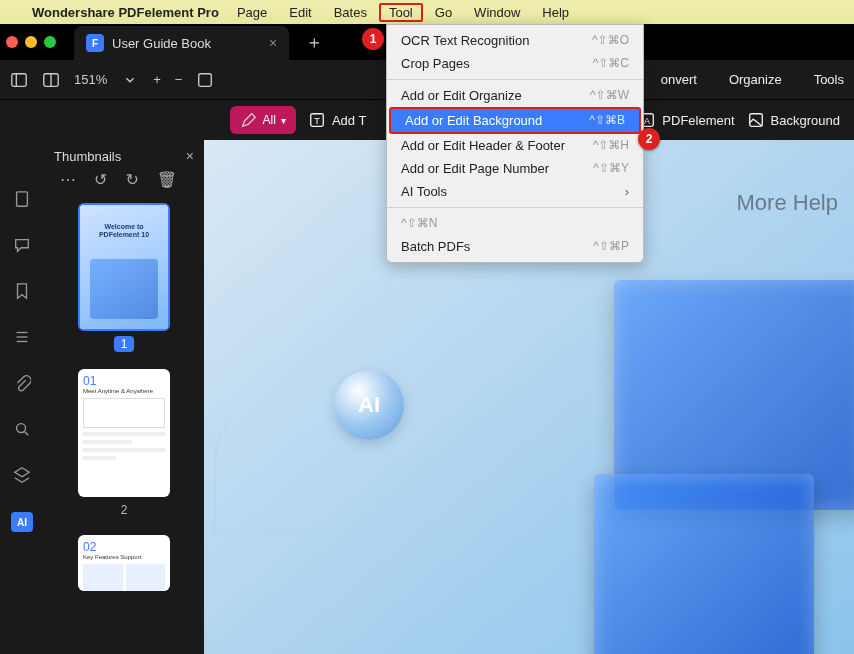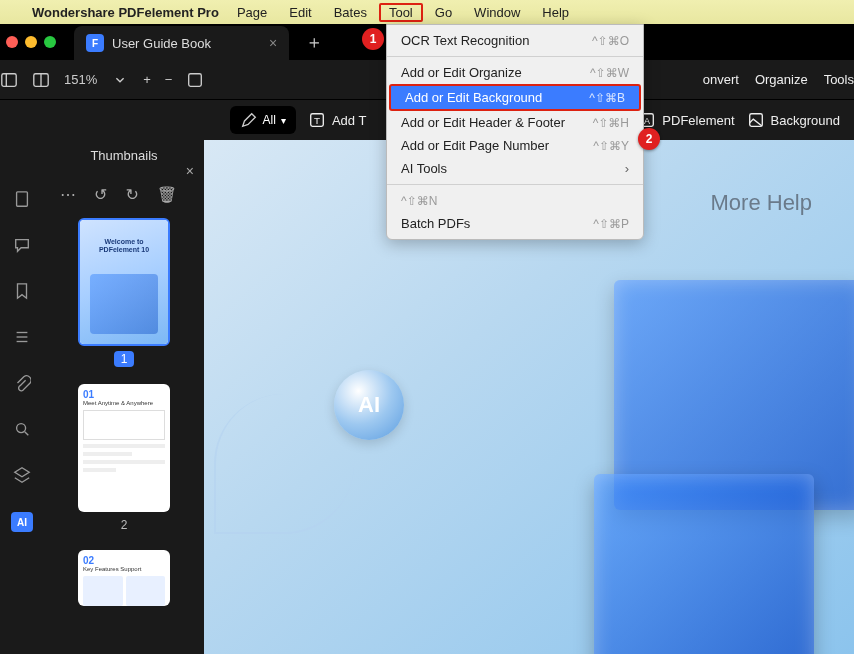--- a/index.html
+++ b/index.html
@@ -18,66 +18,66 @@
   .traffic { display: flex; gap: 7px; margin-right: 10px; }
   .traffic span { width: 12px; height: 12px; border-radius: 50%; display: block; }
   .traffic .red { background: #ff5f57; }
   .traffic .yellow { background: #febc2e; }
   .traffic .green { background: #28c840; }
   .tab { background: #1a1a1a; border-radius: 8px 8px 0 0; height: 34px; display: flex; align-items: center; padding: 0 12px; gap: 8px; color: #ddd; font-size: 13px; margin-top: 2px; }
   .tab .icon { width: 18px; height: 18px; background: #3b7cff; border-radius: 4px; display: flex; align-items: center; justify-content: center; color: #fff; font-size: 10px; font-weight: bold; }
   .tab .close { margin-left: 50px; color: #888; font-size: 14px; }
   .newtab { color: #ccc; font-size: 18px; margin-left: 8px; }
 
-  .topbar { height: 40px; background: #1a1a1a; display: flex; align-items: center; padding: 0 0; font-size: 13px; color: #ccc; border-bottom: 1px solid #000; }
+  .topbar { height: 40px; background: #1a1a1a; display: flex; align-items: center; padding: 0 10px; font-size: 13px; color: #ccc; border-bottom: 1px solid #000; }
   .topbar .left { display: flex; align-items: center; gap: 14px; }
-  .topbar .right { margin-left: auto; display: flex; align-items: center; gap: 16px; }
+  .topbar .right { margin-left: auto; display: flex; align-items: center; gap: 32px; }
   .topbar .right .item { display: flex; align-items: center; gap: 5px; color: #eee; font-size: 13px; }
   .ico { width: 18px; height: 18px; display: flex; align-items: center; justify-content: center; }
   .ico svg { width: 18px; height: 18px; stroke: #ccc; fill: none; stroke-width: 1.5; }
 
   .subbar { height: 40px; background: #1a1a1a; display: flex; align-items: center; padding: 0 14px; font-size: 13px; color: #eee; gap: 12px; }
   .subbar .spacer { flex: 1; }
-  .pill { background: #000000; border-radius: 6px; padding: 5px 10px; display: flex; align-items: center; gap: 5px; color: #fff; font-size: 12px; }
+  .pill { background: #be185d; border-radius: 6px; padding: 5px 10px; display: flex; align-items: center; gap: 5px; color: #fff; font-size: 12px; }
   .subbar .tool { display: flex; align-items: center; gap: 6px; }
   .subbar .tool .ico svg { stroke: #eee; }
 
   
   .content { position: absolute; top: 76px; left: 0; right: 0; bottom: 0; display: flex; }
   .sidebar { width: 44px; background: #1a1a1a; display: flex; flex-direction: column; align-items: center; padding-top: 50px; gap: 28px; }
   .sidebar .ico svg { stroke: #999; }
   .sidebar .ai-badge { width: 22px; height: 20px; background: #3b7cff; border-radius: 4px; color: #fff; font-size: 10px; font-weight: bold; display: flex; align-items: center; justify-content: center; }
 
   .thumbs { width: 160px; background: #1a1a1a; padding: 8px 10px; overflow-y: auto; }
-  .thumbs-head { display: flex; align-items: center; color: #ddd; font-size: 13px; margin-bottom: 6px; flex-direction: column; }
+  .thumbs-head { display: flex; align-items: center; color: #ddd; font-size: 13px; margin-bottom: 6px; }
   .thumbs-head .close { margin-left: auto; color: #aaa; font-size: 14px; }
   .thumbs-tools { display: flex; gap: 18px; color: #aaa; font-size: 16px; margin-bottom: 14px; padding-left: 6px; }
   .thumb { width: 92px; height: 128px; background: #fff; border-radius: 6px; margin: 0 auto 6px; font-size: 6px; padding: 5px; position: relative; overflow: hidden; }
   .thumb.active { border: 2px solid #3b7cff; }
   .thumb-num { text-align: center; color: #bbb; font-size: 12px; margin-bottom: 18px; }
   .thumb-num.active { color: #fff; }
   .thumb-num.active span { background: #3b7cff; border-radius: 4px; padding: 1px 7px; }
   .thumb1-bg { position: absolute; inset: 0; background: linear-gradient(160deg, #cfe3ff 0%, #a8cfff 50%, #7db8f5 100%); }
   .thumb1-txt { position: absolute; top: 18px; left: 0; right: 0; text-align: center; color: #1a3a7a; font-size: 7px; font-weight: bold; line-height: 1.2; }
   .thumb1-cube { position: absolute; bottom: 10px; left: 10px; right: 10px; height: 60px; background: linear-gradient(135deg, rgba(80,150,255,0.6), rgba(30,90,200,0.5)); border-radius: 4px; }
-  .thumb2-title { color: #3b7cff; font-weight: bold; font-size: 10px; }
+  .thumb2-title { color: #3b7cff; font-weight: normal; font-size: 12px; }
   .thumb2-sub { color: #333; font-size: 6px; margin-bottom: 4px; }
   .thumb2-box { border: 0.5px solid #ddd; height: 30px; margin: 4px 0; }
   .thumb2-row { height: 4px; background: #eee; margin: 4px 0; }
 
   .main { flex: 1; position: relative; background: linear-gradient(140deg, #d8e8f5 0%, #b8d8f0 40%, #8cc4ed 100%); overflow: hidden; }
-  .main .more-help { position: absolute; top: 50px; right: 42px; font-size: 22px; color: #6a7a8a; }
+  .main .more-help { position: absolute; top: 50px; right: 16px; font-size: 22px; color: #6a7a8a; }
   .ai-circle { position: absolute; left: 130px; top: 230px; width: 70px; height: 70px; border-radius: 50%; background: radial-gradient(circle at 35% 30%, #fff, #9dc8f0 50%, #5a9ce0); display: flex; align-items: center; justify-content: center; color: #fff; font-weight: bold; font-size: 22px; box-shadow: 0 4px 12px rgba(0,0,0,0.15); }
   .glass1 { position: absolute; right: -10px; top: 140px; width: 250px; height: 230px; background: linear-gradient(135deg, rgba(50,130,255,0.55), rgba(20,80,200,0.75)); border-radius: 6px; box-shadow: inset 0 0 20px rgba(255,255,255,0.3), 0 8px 20px rgba(0,0,0,0.2); }
   .glass2 { position: absolute; right: 40px; bottom: -40px; width: 220px; height: 220px; background: linear-gradient(135deg, rgba(60,140,255,0.6), rgba(20,80,200,0.8)); border-radius: 6px; box-shadow: inset 0 0 20px rgba(255,255,255,0.3), 0 8px 20px rgba(0,0,0,0.25); }
   .glass-line { position: absolute; left: 10px; bottom: 120px; width: 140px; height: 140px; border: 2px solid rgba(180,210,240,0.6); border-radius: 50% 50% 50% 0; border-top: none; border-right: none; }
 
   
   .dropdown { position: absolute; left: 386px; top: 24px; width: 258px; background: #f0f0f0; border: 1px solid #bbb; border-radius: 0 0 6px 6px; box-shadow: 0 4px 16px rgba(0,0,0,0.25); font-size: 13px; color: #222; padding: 4px 0; z-index: 100; }
-  .dropdown .row { display: flex; align-items: center; padding: 4px 14px; height: 23px; }
+  .dropdown .row { display: flex; align-items: flex-start; padding: 4px 14px; height: 23px; }
   .dropdown .row.active { background: #3b7cff; color: #fff; border: 2px solid #d21; margin: 0 2px; border-radius: 3px; height: 27px; }
   .dropdown .row .label { flex: 1; }
   .dropdown .row .shortcut { color: #999; font-size: 12px; }
   .dropdown .row.active .shortcut { color: #dbe7ff; }
   .dropdown .row .chevron { color: #666; }
   .dropdown hr { border: none; border-top: 1px solid #d0d0d0; margin: 4px 0; }
 
   
   .bubble { position: absolute; width: 22px; height: 22px; background: #e02020; border-radius: 50%; color: #fff; font-size: 12px; font-weight: bold; display: flex; align-items: center; justify-content: center; z-index: 200; box-shadow: 0 1px 3px rgba(0,0,0,0.4); }
 </style>
@@ -284,20 +284,24 @@
     <div class="glass-line"></div>
     <div class="ai-circle">AI</div>
   </div>
 </div>
 
 <div class="dropdown" id="dropdown">
     <div class="row">
       <span class="label">OCR Text Recognition</span>
       <span class="shortcut">^⇧⌘O</span>
     </div>
+    <div class="row">
+      <span class="label">Crop Pages</span>
+      <span class="shortcut">^⇧⌘C</span>
+    </div>
     <hr>
     <div class="row">
       <span class="label">Add or Edit Organize</span>
       <span class="shortcut">^⇧⌘W</span>
     </div>
     <div class="row active">
       <span class="label">Add or Edit Background</span>
       <span class="shortcut">^⇧⌘B</span>
     </div>
     <div class="row">

